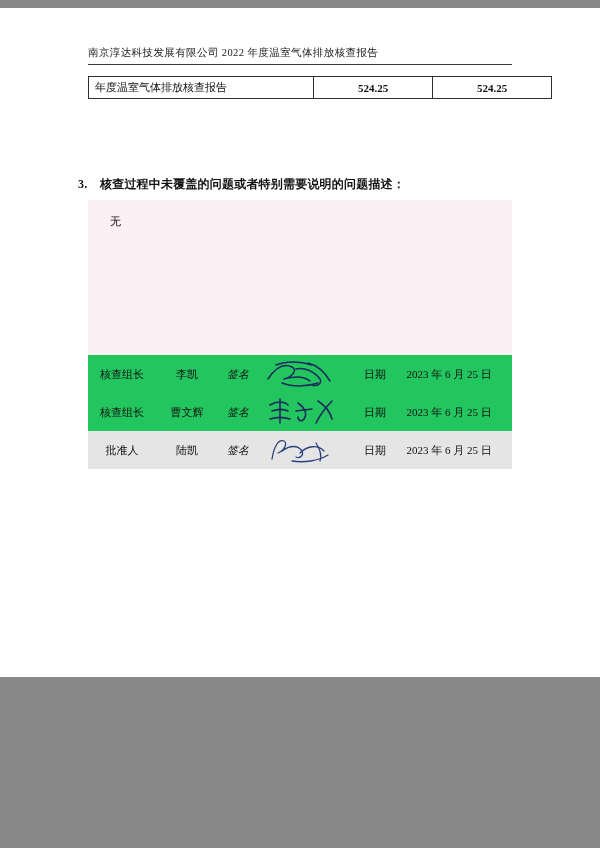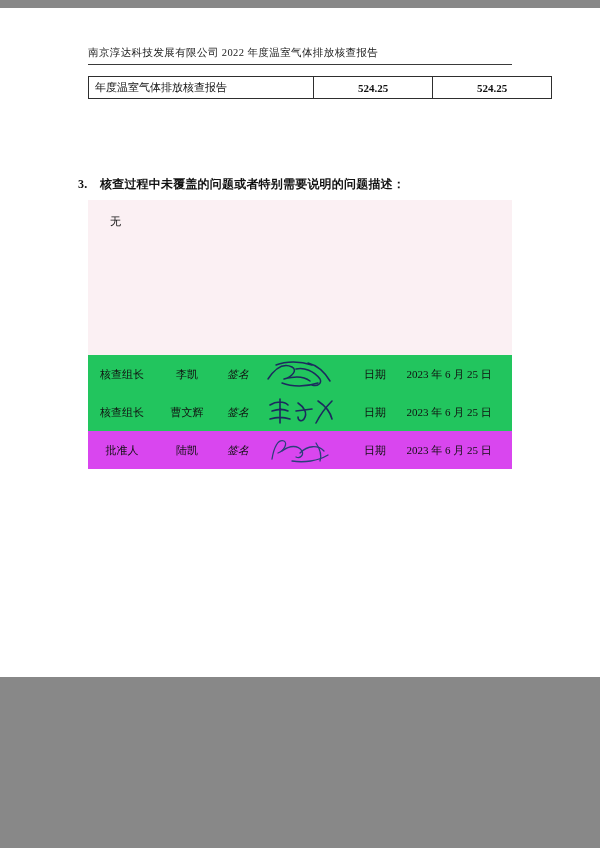--- a/index.html
+++ b/index.html
@@ -111,21 +111,21 @@
   .sig-table td {
     height: 38px;
     font-size: 11px;
     color: #111;
     text-align: center;
     vertical-align: middle;
     border: none;
     padding: 0;
   }
   .sig-table tr { background: #22c55e; }
-  .sig-table tr.highlight { background: #d946ef; }
+  .sig-table tr.highlight { background: #e5e5e5; }
   .sig-table td.c1 { width: 68px; }
   .sig-table td.c2 { width: 62px; }
   .sig-table td.c3 { width: 40px; font-style: italic; }
   .sig-table td.c4 { width: 86px; position: relative; }
   .sig-table td.c5 { width: 42px; text-align: right; }
   .sig-table td.c6 { width: 126px; }
   .sig-table tr.members td { height: 30px; }
 
   .sig-ink {
     position: absolute;

